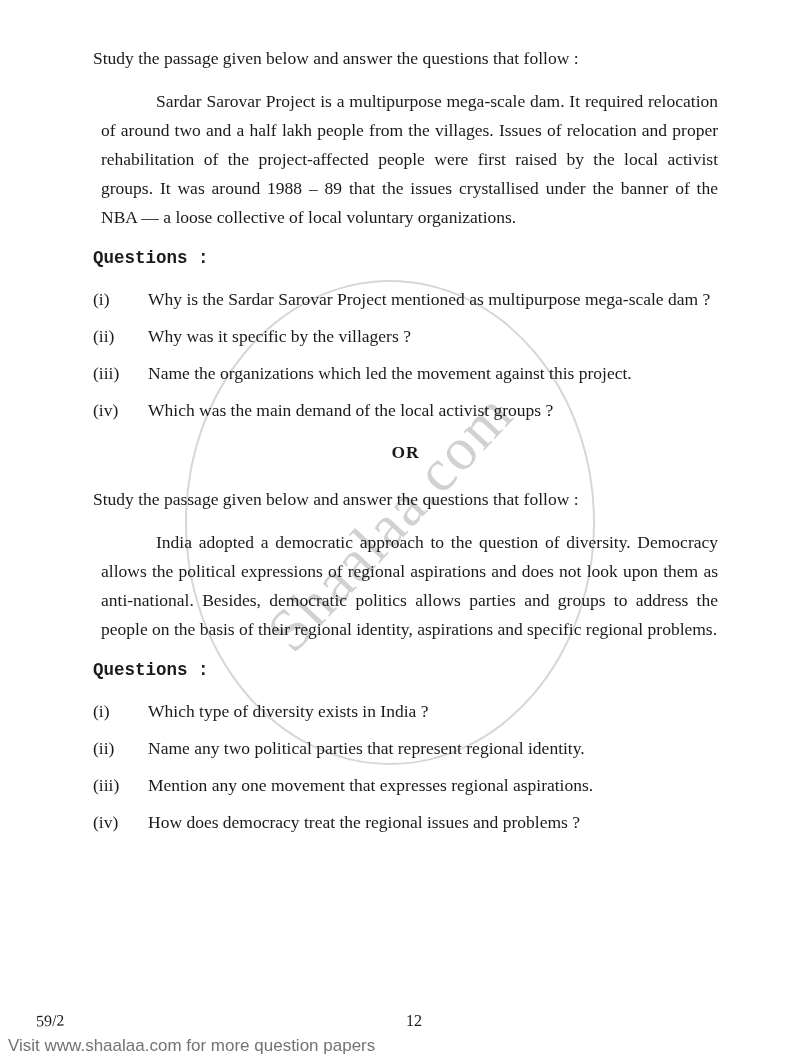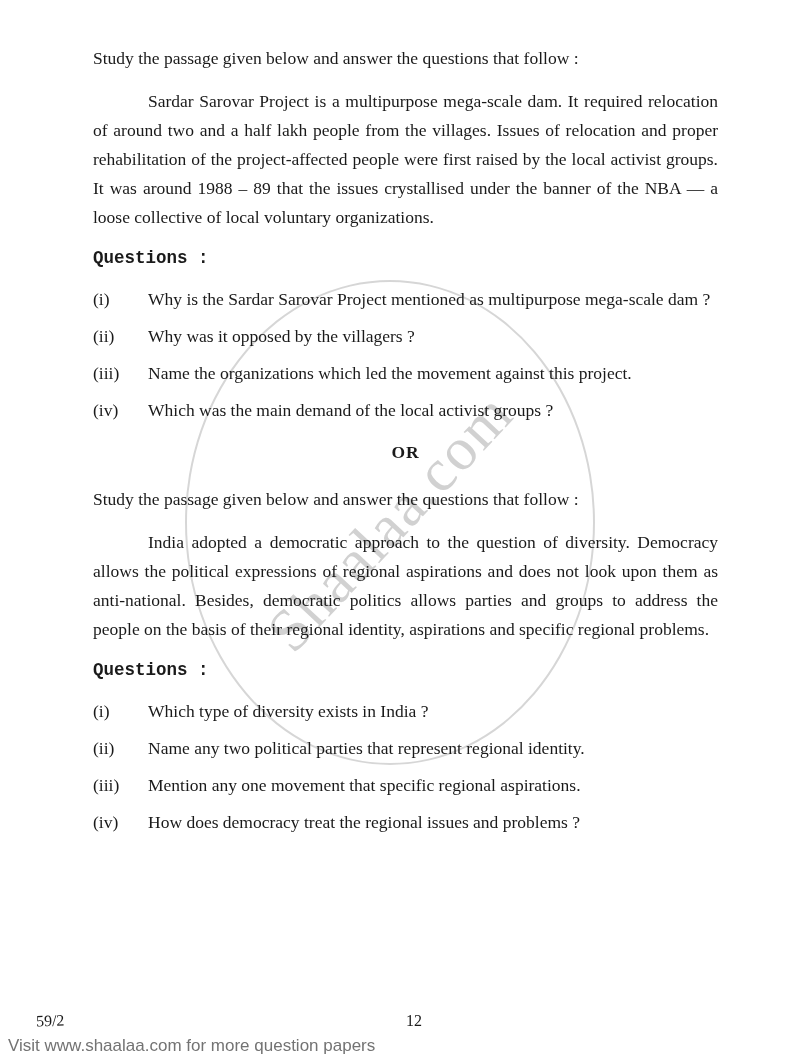--- a/index.html
+++ b/index.html
@@ -49,20 +49,21 @@
     font-size: 17.5px;
     line-height: 29px;
   }
   .intro {
     margin-bottom: 14px;
   }
   .passage {
     text-align: justify;
     text-indent: 55px;
     margin-bottom: 12px;
+    margin-left: 8px;
   }
   .questions-heading {
     font-weight: bold;
     margin: 10px 0 12px 0;
     font-family: Liberation Mono, monospace;
   }
   .question-list { margin-bottom: 4px; }
   .question-item {
     display: flex;
     margin-bottom: 9px;
@@ -128,21 +129,21 @@
 
     <p class="questions-heading">Questions :</p>
 
     <div class="question-list">
       <div class="question-item">
         <span class="q-num">(i)</span>
         <span class="q-text">Why is the Sardar Sarovar Project mentioned as multipurpose mega-scale dam ?</span>
       </div>
       <div class="question-item">
         <span class="q-num">(ii)</span>
-        <span class="q-text">Why was it opposed by the villagers ?</span>
+        <span class="q-text">Why was it specific by the villagers ?</span>
       </div>
       <div class="question-item">
         <span class="q-num">(iii)</span>
         <span class="q-text">Name the organizations which led the movement against this project.</span>
       </div>
       <div class="question-item">
         <span class="q-num">(iv)</span>
         <span class="q-text">Which was the main demand of the local activist groups ?</span>
       </div>
     </div>
@@ -159,21 +160,21 @@
       <div class="question-item">
         <span class="q-num">(i)</span>
         <span class="q-text">Which type of diversity exists in India ?</span>
       </div>
       <div class="question-item">
         <span class="q-num">(ii)</span>
         <span class="q-text">Name any two political parties that represent regional identity.</span>
       </div>
       <div class="question-item">
         <span class="q-num">(iii)</span>
-        <span class="q-text">Mention any one movement that specific regional aspirations.</span>
+        <span class="q-text">Mention any one movement that expresses regional aspirations.</span>
       </div>
       <div class="question-item">
         <span class="q-num">(iv)</span>
         <span class="q-text">How does democracy treat the regional issues and problems ?</span>
       </div>
     </div>
 
   </div>
 
   <div class="footer-code">59/2</div>

